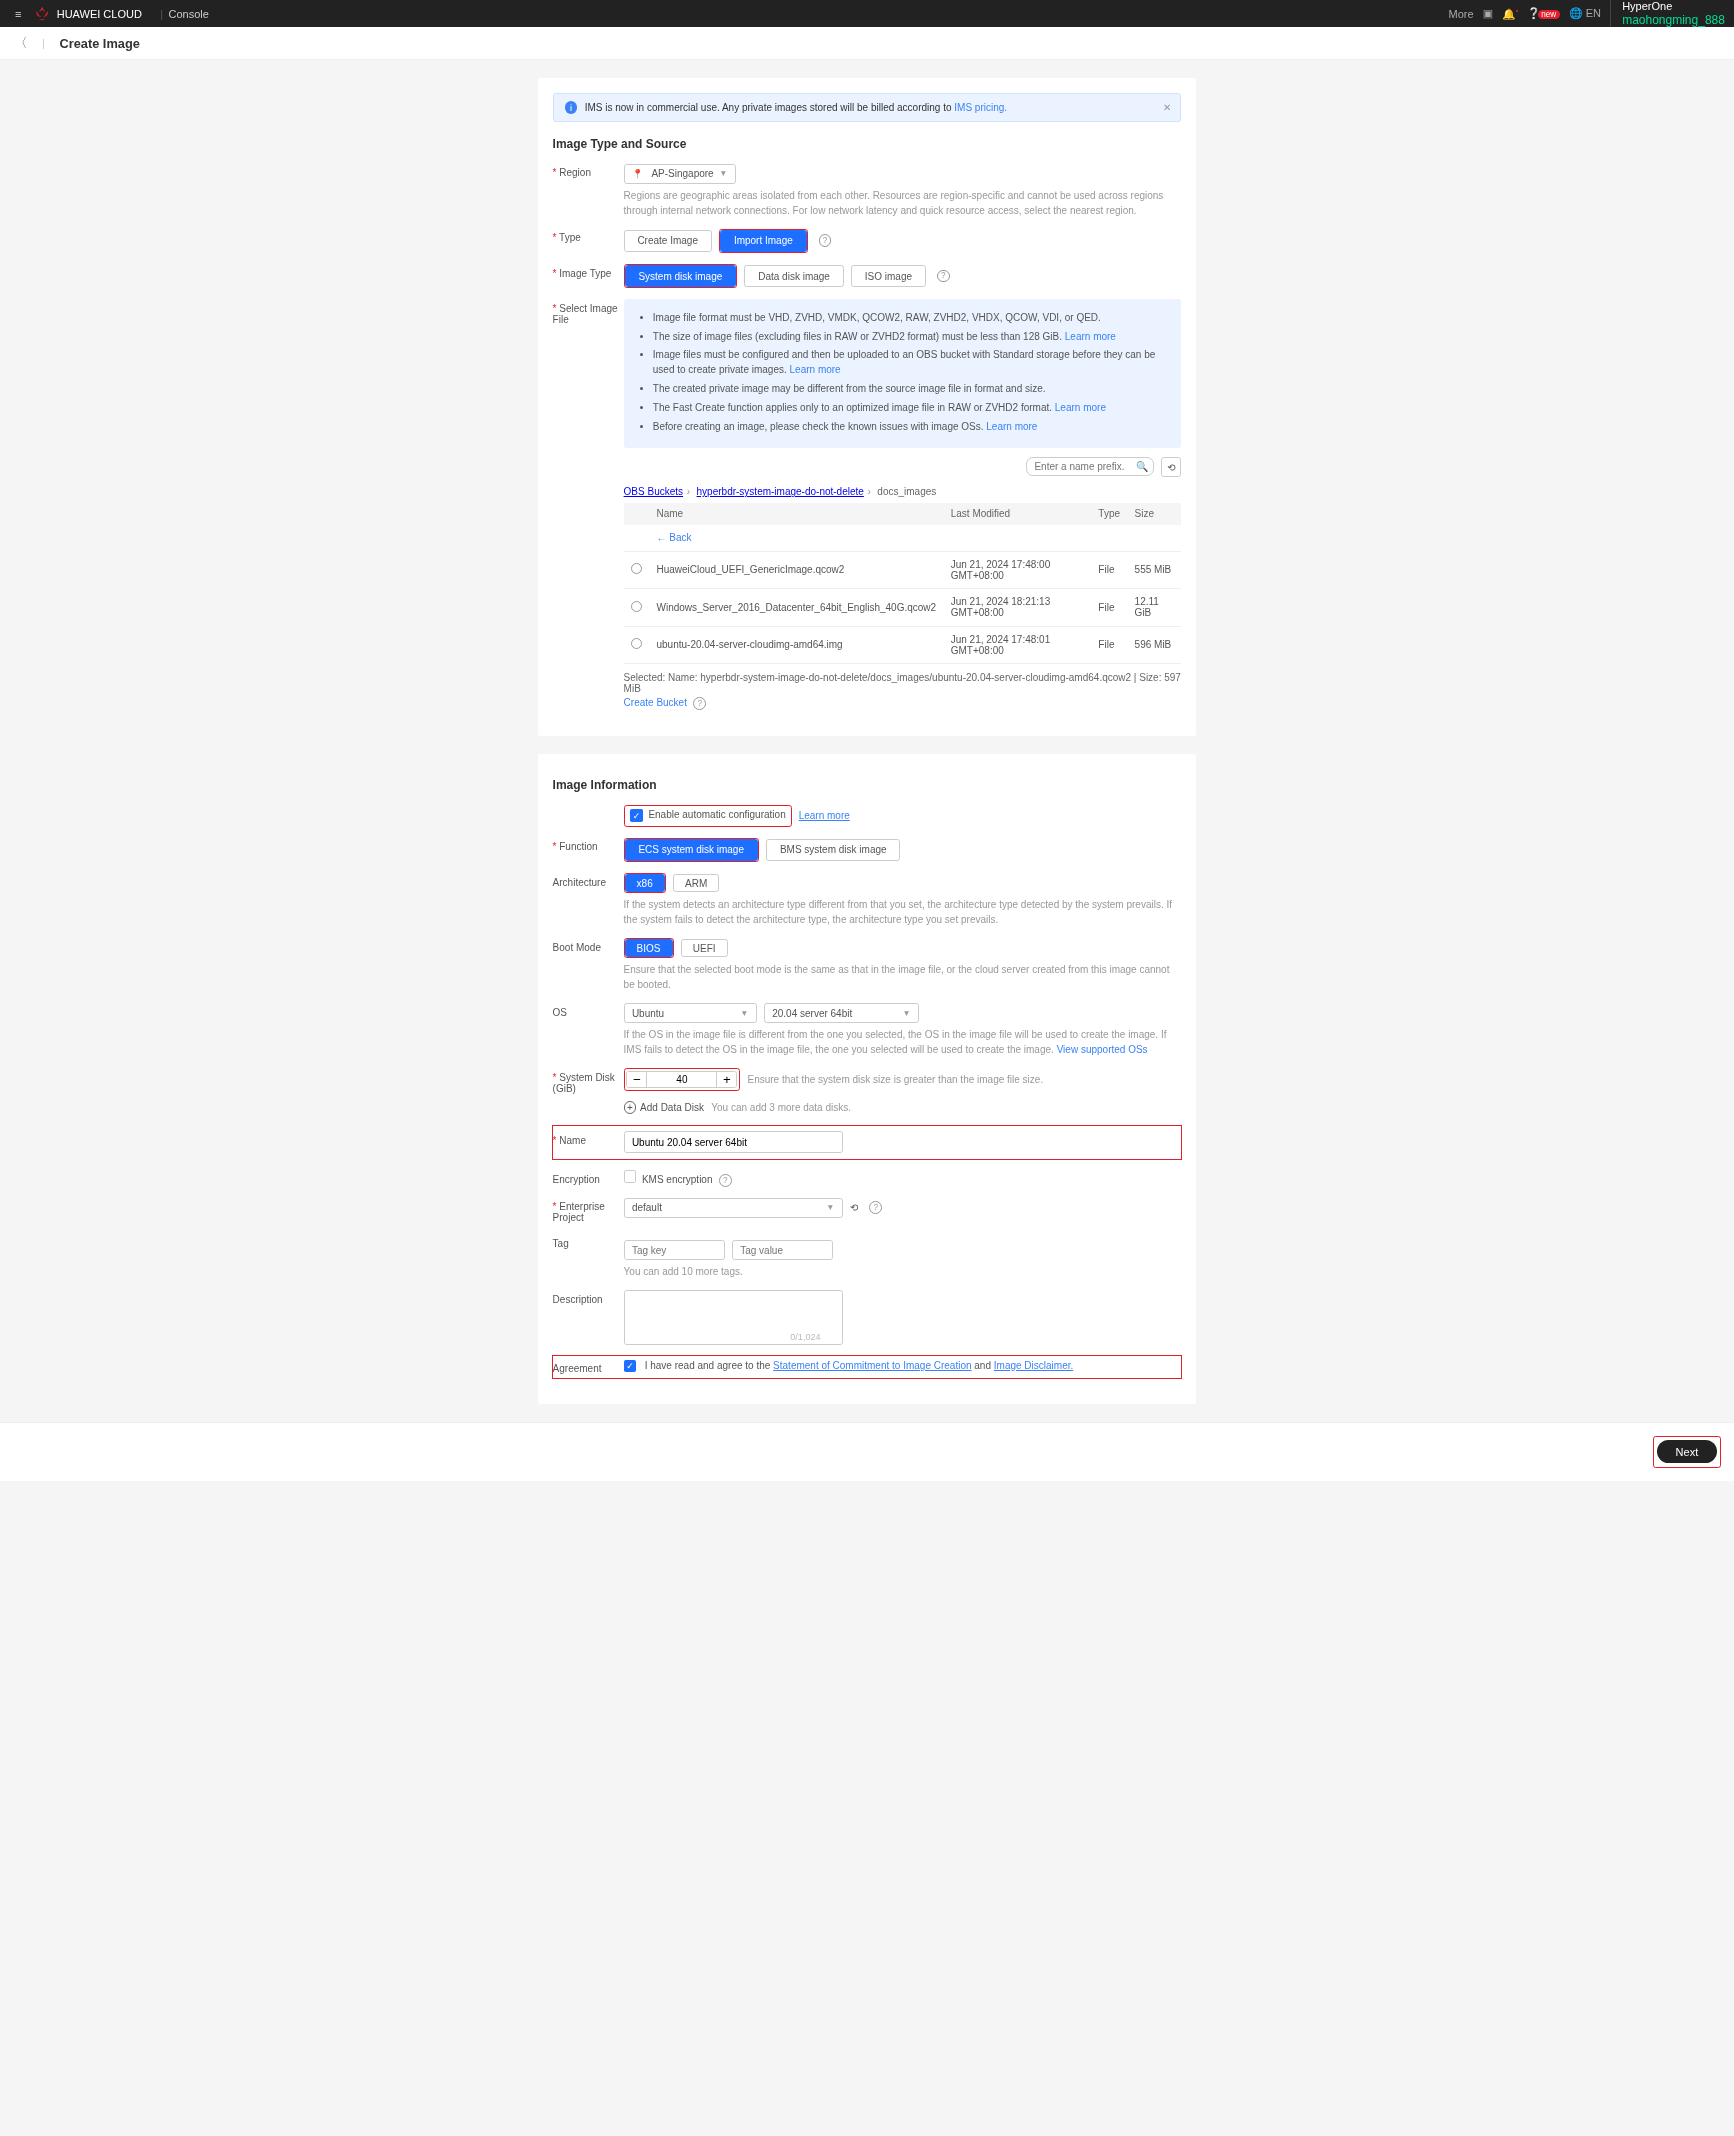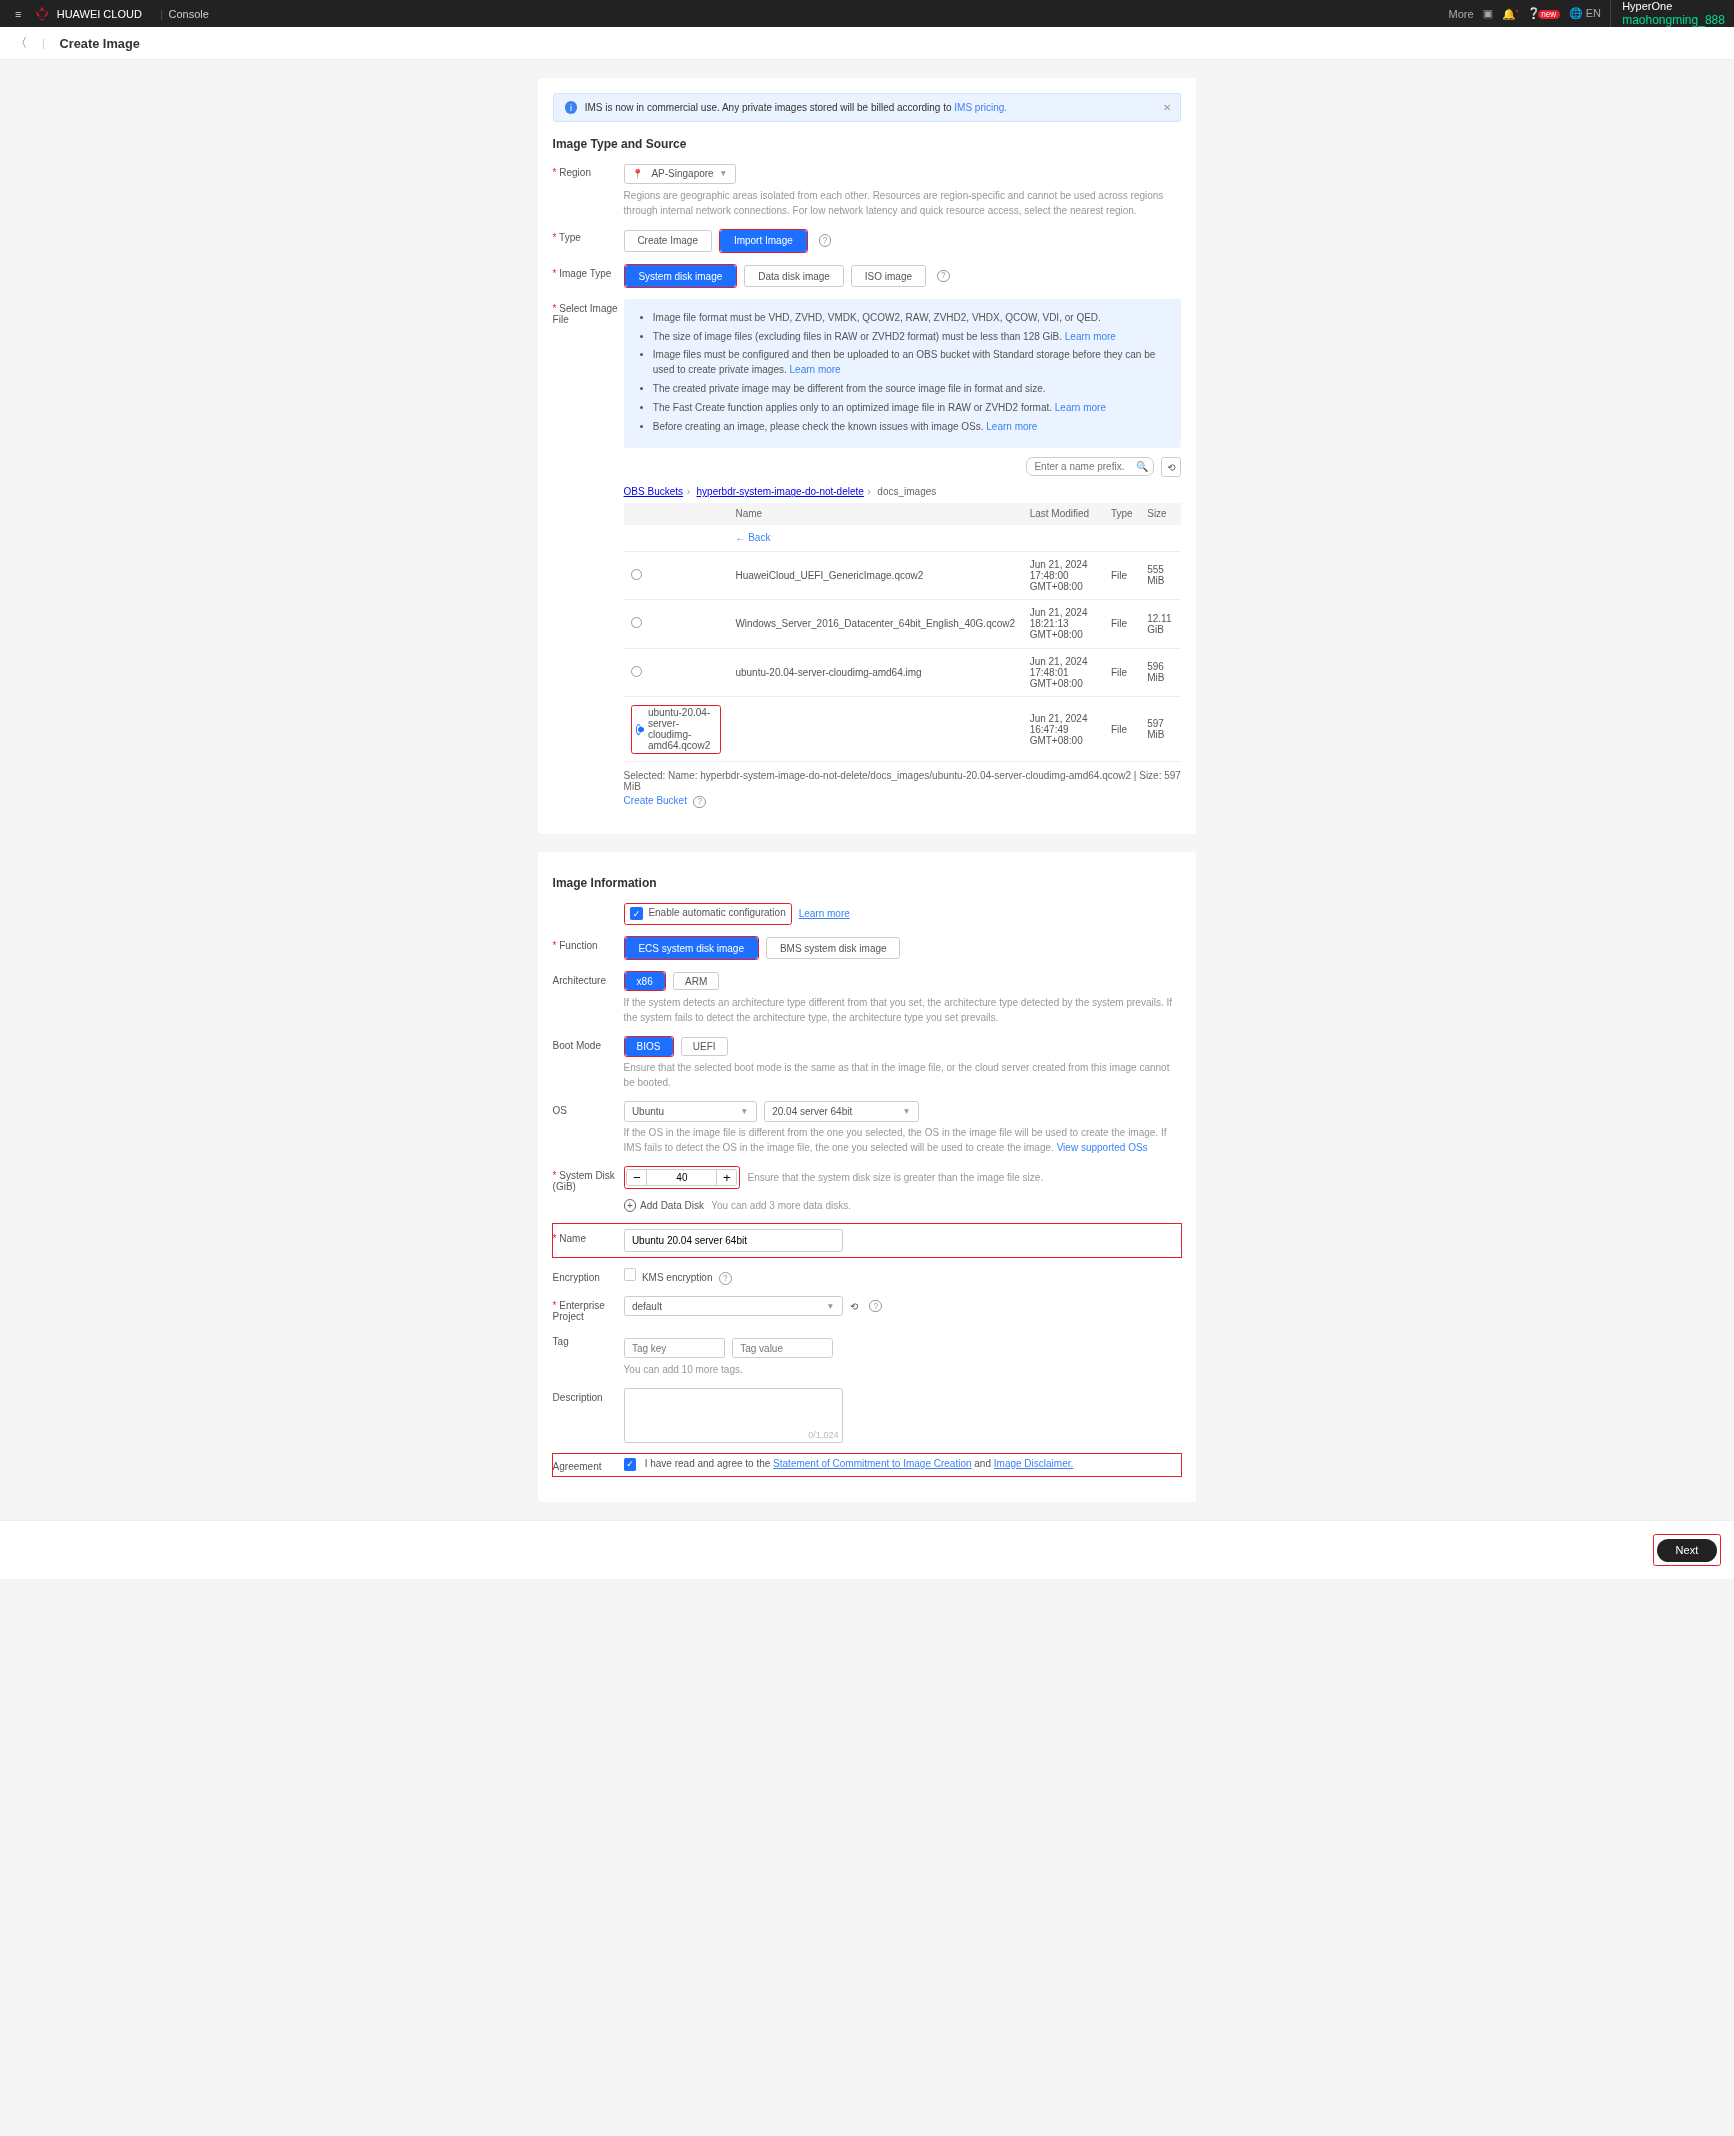--- a/index.html
+++ b/index.html
@@ -62,21 +62,21 @@
 .create-bucket{color:#3b82f6;font-size:10px;text-decoration:none}
 .checkbox{width:12.8px;height:12.8px;background:#1e6fff;border-radius:1.8px;display:inline-flex;align-items:center;justify-content:center;color:#fff;font-size:9.1px;margin-right:5.5px}
 .checkbox.empty{background:#fff;border:0.9px solid #ccc}
 .stepper{display:inline-flex;border:0.9px solid #ccc;border-radius:2.7px;overflow:hidden}
 .stepper button{width:20px;border:none;background:#fff;cursor:pointer;border-right:0.9px solid #ccc}
 .stepper button:last-child{border-right:none;border-left:0.9px solid #ccc}
 .stepper input{width:69px;border:none;text-align:center;font-size:10px}
 .text-input{border:0.9px solid #ccc;border-radius:2.7px;padding:4.6px 7.3px;font-size:10px}
 .wide{width:219px}
 .textarea{border:0.9px solid #ccc;border-radius:2.7px;width:219px;height:55px;position:relative}
-.textarea .count{position:absolute;bottom:1.8px;right:3px;font-size:9.1px;color:#bbb}
+.textarea .count{position:absolute;bottom:1.8px;right:21px;font-size:9.1px;color:#bbb}
 .tag-inputs{display:flex;gap:7.3px}
 .tag-input{border:0.9px solid #ccc;border-radius:2.7px;padding:3.7px 7.3px;width:101px;font-size:10px;color:#aaa}
 .footer{background:#fff;padding:12.8px;display:flex;justify-content:flex-end;border-top:0.9px solid #eee;margin-top:18.3px}
 .next-btn{background:#222;color:#fff;padding:5.5px 18.3px;border-radius:12.8px;border:none;cursor:pointer;font-size:11px}
 .hl-box{outline:1.8px solid #e41f2b}
 .pin-icon{color:#888;font-size:9.1px;margin-right:2.7px}
 .plus-circle{width:12.8px;height:12.8px;border:0.9px solid #666;border-radius:50%;display:inline-flex;align-items:center;justify-content:center;font-size:10px;margin-right:3.7px}
 </style>
 </head>
 <body>
@@ -199,30 +199,20 @@
               <td>File</td>
               <td>12.11 GiB</td>
             </tr>
           <tr>
               <td><span class="radio"></span></td>
               <td>ubuntu-20.04-server-cloudimg-amd64.img</td>
               <td>Jun 21, 2024 17:48:01 GMT+08:00</td>
               <td>File</td>
               <td>596 MiB</td>
             </tr>
-          <tr>
-              <td><span class="hl" style="padding:1.8px 3.7px;display:inline-flex;align-items:center;gap:7.3px">
-                  <span class="radio checked"></span>
-                  <span>ubuntu-20.04-server-cloudimg-amd64.qcow2</span>
-                </span></td>
-              <td></td>
-              <td>Jun 21, 2024 16:47:49 GMT+08:00</td>
-              <td>File</td>
-              <td>597 MiB</td>
-            </tr>
         </tbody>
       </table>
       <div class="selected-text">Selected: Name:  hyperbdr-system-image-do-not-delete/docs_images/ubuntu-20.04-server-cloudimg-amd64.qcow2 | Size: 597 MiB</div>
       <div style="margin-top:3.7px"><a href="#" class="create-bucket">Create Bucket</a> <span class="q-icon">?</span></div>
     </div>
   </div>
 </div>
 
 <div class="main">
   <h3 class="section">Image Information</h3>

